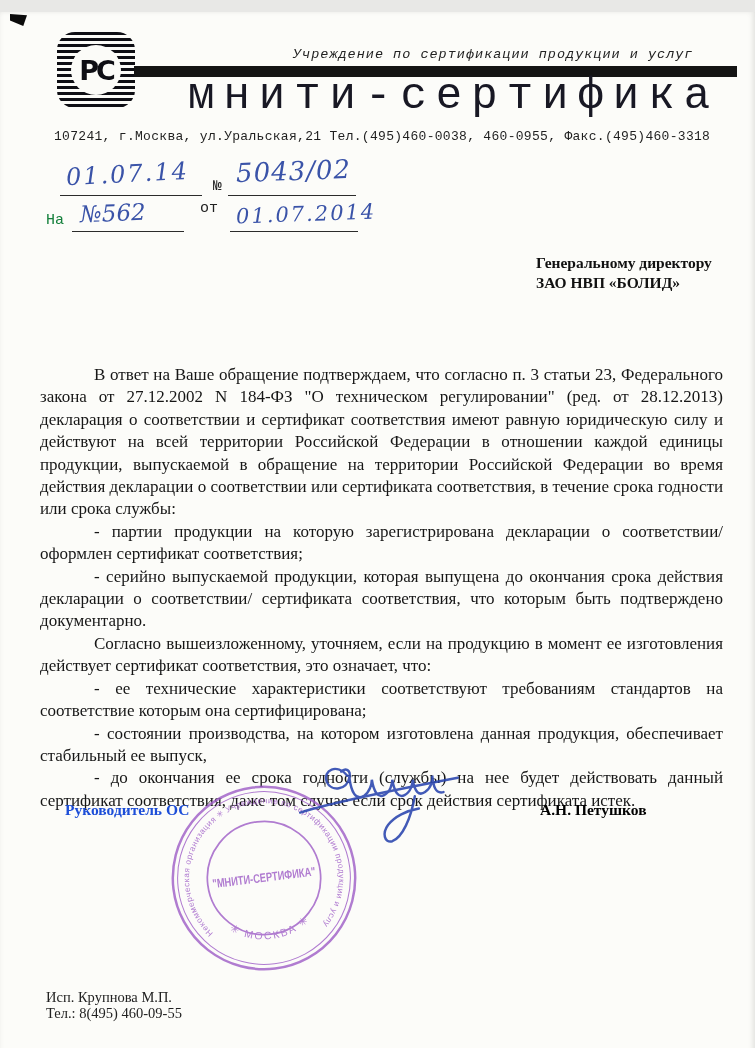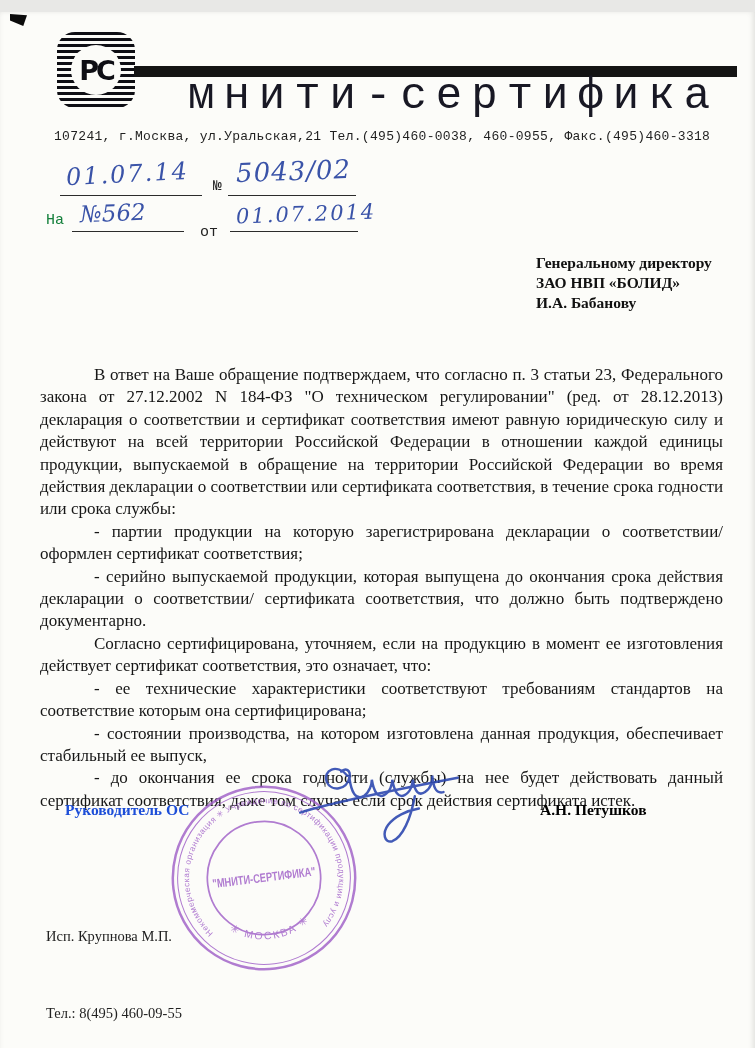--- a/index.html
+++ b/index.html
@@ -33,81 +33,81 @@
 
   
   .hand-date{left:66px;top:148px;font-size:24px;transform:rotate(-3deg);letter-spacing:2px;}
   .num-sign{left:213px;top:166px;font-size:15px;color:#222;}
   .hand-number{left:236px;top:144px;font-size:26px;transform:rotate(-2deg);letter-spacing:1px;}
   .uline{height:0;border-bottom:1.6px solid #2b2b2b;}
   .ul-date{left:60px;top:183px;width:142px;}
   .ul-number{left:228px;top:183px;width:128px;}
   .na-label{left:46px;top:200px;font-size:15px;color:#15803d;}
   .hand-reply{left:80px;top:188px;font-size:23px;transform:rotate(-2deg);}
-  .ot-label{left:200px;top:212px;font-size:15px;color:#222;}
+  .ot-label{left:200px;top:188px;font-size:15px;color:#222;}
   .hand-from{left:236px;top:190px;font-size:21px;transform:rotate(-2deg);letter-spacing:2px;}
   .ul-reply{left:72px;top:219px;width:112px;}
   .ul-from{left:230px;top:219px;width:128px;}
 
   .addressee{left:536px;top:241px;font-size:15.5px;font-weight:bold;line-height:1.3;color:#111;}
 
   .body-text{left:40px;top:352px;width:683px;font-size:17px;line-height:22.4px;
     text-align:justify;color:#161616;}
   .body-text p{margin:0;text-indent:54px;}
 
   .sig-title{left:65px;top:789px;font-size:15.5px;font-weight:bold;color:#1d4ed8;}
   .sig-name{left:540px;top:789px;font-size:15.5px;font-weight:bold;color:#000000;}
 
   .stamp-svg{left:168px;top:770px;width:192px;height:192px;opacity:.82;transform:rotate(-7deg);}
   .sign-svg{left:292px;top:748px;width:174px;height:100px;}
 
-  .footer-exec{left:46px;top:916px;font-size:14.5px;color:#222;}
+  .footer-exec{left:46px;top:977px;font-size:14.5px;color:#222;}
   .footer-phone{left:46px;top:993px;font-size:14.5px;color:#222;}
 </style>
 </head>
 <body>
 
 <div class="page">
 
   <div class="abs corner-artifact"></div>
 
   <div class="abs logo">
     <div class="logo-circle">
       <span class="logo-letters">РС</span>
     </div>
   </div>
 
+  <div class="abs tagline mono">Учреждение по сертификации продукции и услуг</div>
   <div class="abs head-bar"></div>
   <div class="abs org-title mono">мнити-сертифика</div>
   <div class="abs contact-line mono">107241, г.Москва, ул.Уральская,21   Тел.(495)460-0038, 460-0955, Факс.(495)460-3318</div>
 
   <div class="abs hand-date hand">01.07.14</div>
   <div class="abs num-sign mono">№</div>
   <div class="abs hand-number hand">5043/02</div>
   <div class="abs uline ul-date"></div>
   <div class="abs uline ul-number"></div>
 
   <div class="abs na-label mono">На</div>
   <div class="abs hand-reply hand">№562</div>
   <div class="abs ot-label mono">от</div>
   <div class="abs hand-from hand">01.07.2014</div>
   <div class="abs uline ul-reply"></div>
   <div class="abs uline ul-from"></div>
 
   <div class="abs addressee serif">
     <div>Генеральному директору</div>
     <div>ЗАО НВП «БОЛИД»</div>
-    <div>И.А. Бабанову</div>
   </div>
 
   <div class="abs body-text serif">
     <p>В ответ на Ваше обращение подтверждаем, что согласно п. 3 статьи 23, Федерального закона от 27.12.2002 N 184-ФЗ "О техническом регулировании" (ред. от 28.12.2013) декларация о соответствии и сертификат соответствия имеют равную юридическую силу и действуют на всей территории Российской Федерации в отношении каждой единицы продукции, выпускаемой в обращение на территории Российской Федерации во время действия декларации о соответствии или сертификата соответствия, в течение срока годности или срока службы:</p>
     <p>- партии продукции на которую зарегистрирована декларации о соответствии/оформлен сертификат соответствия;</p>
-    <p>- серийно выпускаемой продукции, которая выпущена до окончания срока действия декларации о соответствии/ сертификата соответствия, что должно быть подтверждено документарно.</p>
-    <p>Согласно сертифицирована, уточняем, если на продукцию в момент ее изготовления действует сертификат соответствия, это означает, что:</p>
+    <p>- серийно выпускаемой продукции, которая выпущена до окончания срока действия декларации о соответствии/ сертификата соответствия, что которым быть подтверждено документарно.</p>
+    <p>Согласно вышеизложенному, уточняем, если на продукцию в момент ее изготовления действует сертификат соответствия, это означает, что:</p>
     <p>- ее технические характеристики соответствуют требованиям стандартов на соответствие которым она сертифицирована;</p>
     <p>- состоянии производства, на котором изготовлена данная продукция, обеспечивает стабильный ее выпуск,</p>
     <p>- до окончания ее срока годности (службы) на нее будет действовать данный сертификат соответствия, даже  том случае если срок действия сертификата истек.</p>
   </div>
 
   <div class="abs sig-title serif">Руководитель ОС</div>
   <div class="abs sig-name serif">А.Н. Петушков</div>
 
   <svg class="abs stamp-svg" viewBox="0 0 200 200">
     <defs>

